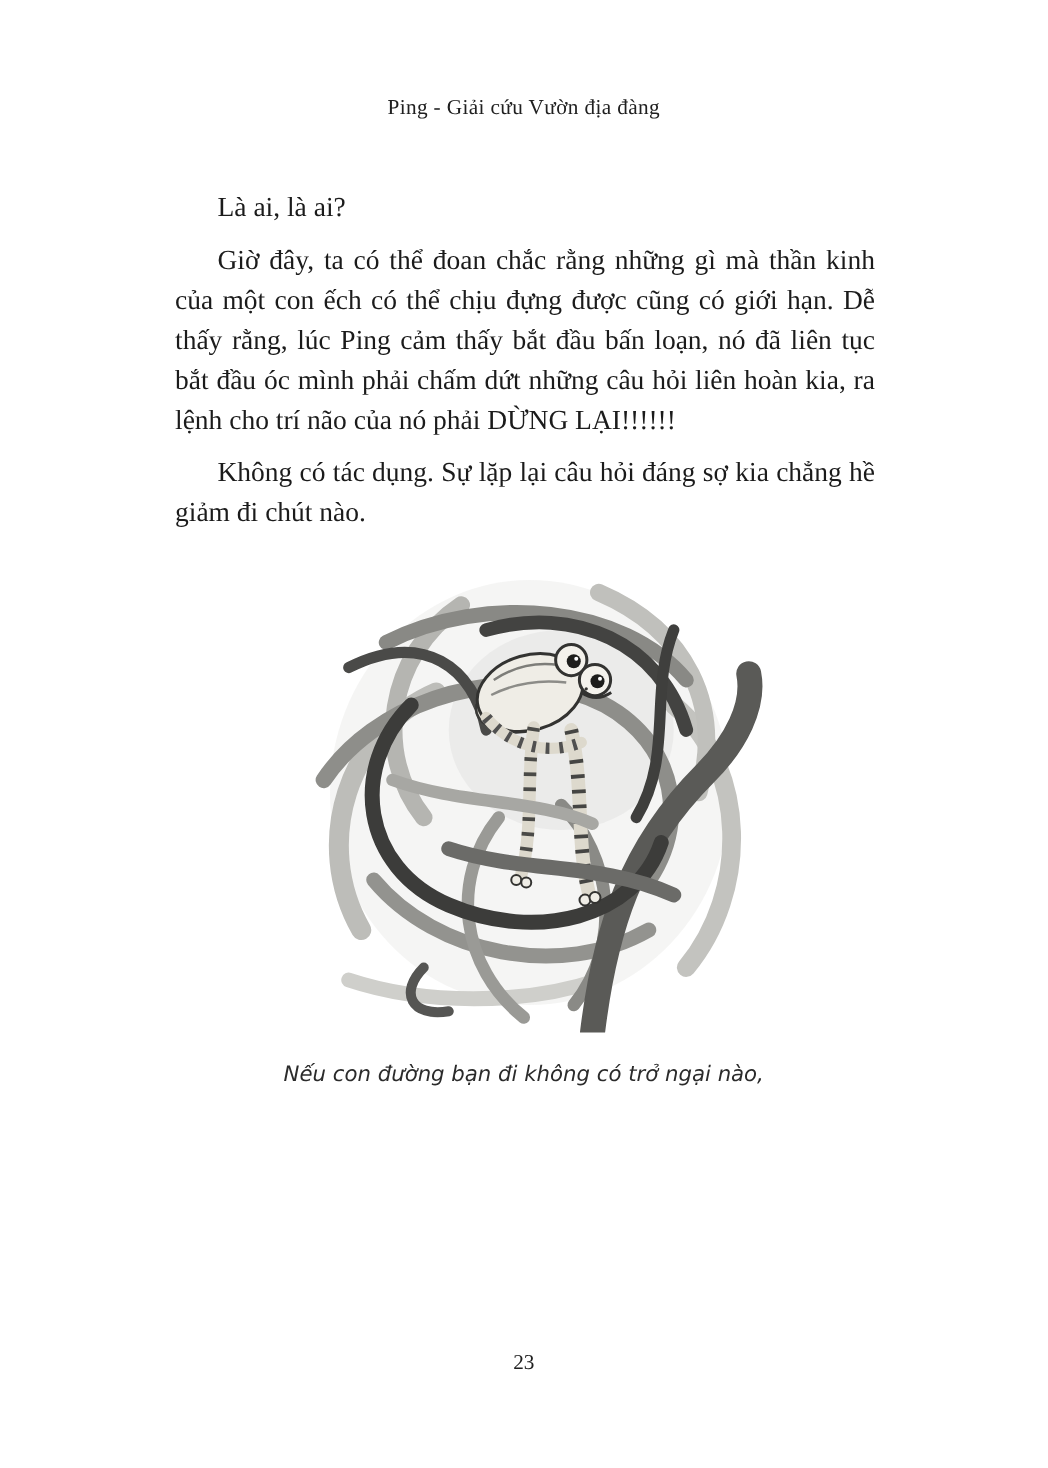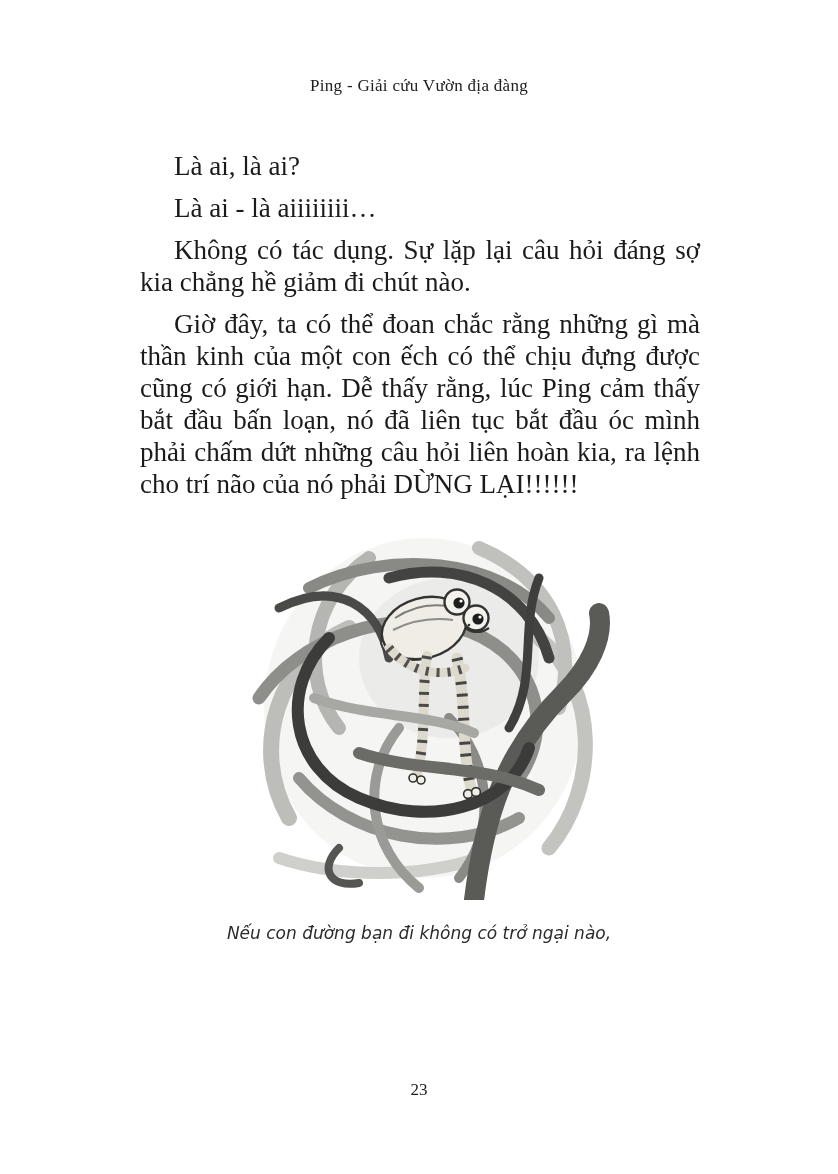--- a/index.html
+++ b/index.html
@@ -20,21 +20,21 @@
     padding-top: 76px;
     text-align: center;
     font-size: 17px;
     letter-spacing: 0.3px;
     color: #202020;
   }
   .body-text {
     margin: 54px 138px 0 140px;
   }
   .body-text p {
-    font-size: 27px;
+    font-size: 22px;
     line-height: 32px;
     text-indent: 34px;
     text-align: justify;
     margin-bottom: 10px;
     color: #1b1b1b;
   }
   .figure {
     margin-top: 18px;
     text-align: center;
   }
@@ -61,23 +61,22 @@
 </style>
 </head>
 <body>
 
 <div class="page">
 
   <div class="running-head">Ping - Giải cứu Vườn địa đàng</div>
 
   <div class="body-text">
     <p>Là ai, là ai?</p>
-    <p>Là ai - là aiiiiiiii…</p>
+    <p>Giờ đây, ta có thể đoan chắc rằng những gì mà thần kinh của một con ếch có thể chịu đựng được cũng có giới hạn. Dễ thấy rằng, lúc Ping cảm thấy bắt đầu bấn loạn, nó đã liên tục bắt đầu óc mình phải chấm dứt những câu hỏi liên hoàn kia, ra lệnh cho trí não của nó phải DỪNG LẠI!!!!!!</p>
     <p>Không có tác dụng. Sự lặp lại câu hỏi đáng sợ kia chẳng hề giảm đi chút nào.</p>
-    <p>Giờ đây, ta có thể đoan chắc rằng những gì mà thần kinh của một con ếch có thể chịu đựng được cũng có giới hạn. Dễ thấy rằng, lúc Ping cảm thấy bắt đầu bấn loạn, nó đã liên tục bắt đầu óc mình phải chấm dứt những câu hỏi liên hoàn kia, ra lệnh cho trí não của nó phải DỪNG LẠI!!!!!!</p>
   </div>
 
   <div class="figure">
     <svg width="400" height="382" viewBox="0 0 400 382" xmlns="http://www.w3.org/2000/svg">
 
       <ellipse cx="205" cy="190" rx="160" ry="170" fill="#e8e8e6" opacity="0.45"></ellipse>
       <ellipse cx="230" cy="140" rx="90" ry="80" fill="#dddddb" opacity="0.4"></ellipse>
 
       <g fill="none" stroke-linecap="round">
         <path d="M 70 300 C 30 230 60 140 130 110" stroke="#bdbdb9" stroke-width="16"></path>

